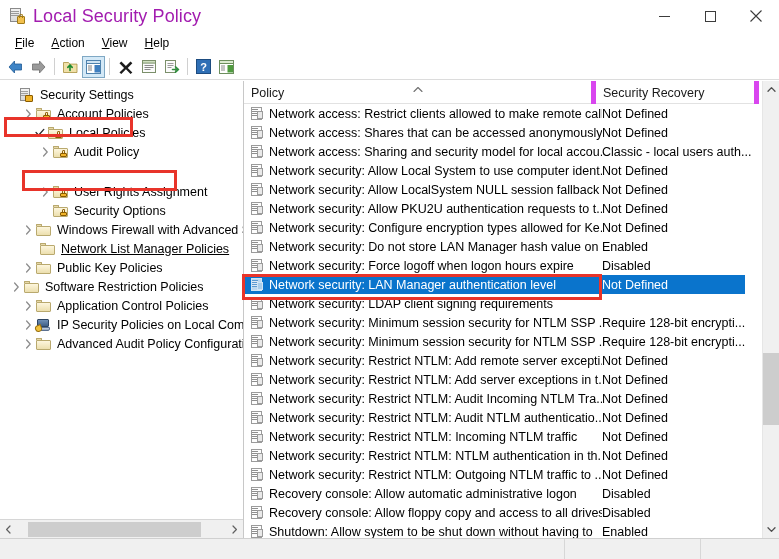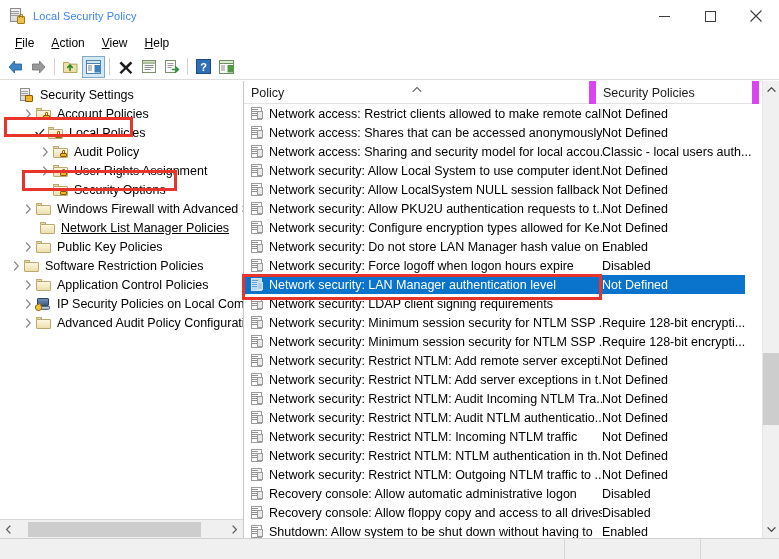--- a/index.html
+++ b/index.html
@@ -66,22 +66,22 @@
   .mmc-icon .shackle {
     position: absolute;
     right: 2px; bottom: 6px;
     width: 4px; height: 4px;
     border: 1px solid #a07a18;
     border-bottom: none;
     border-radius: 2px 2px 0 0;
     box-sizing: border-box;
   }
   .titlebar-text {
-    font-size: 11px;
-    color: #3b82f6;
+    font-size: 18px;
+    color: #a21caf;
     letter-spacing: 0.1px;
   }
   .window-controls {
     position: absolute;
     right: 0;
     top: 0;
     display: flex;
     height: 32px;
   }
   .wc-btn {
@@ -355,21 +355,21 @@
     width: 515px;
   }
   .lh-cell {
     font-size: 12.5px;
     color: #1a1a1a;
     display: flex;
     align-items: center;
     padding-left: 7px;
     box-sizing: border-box;
     position: relative;
-    border-right: 7px solid #d946ef;
+    border-right: 5px solid #d946ef;
     height: 23px;
   }
   .lh-cell.c1 { width: 352px; }
   .lh-cell.c2 { width: 163px; }
   .sort-arrow {
     position: absolute;
     left: 50%;
     top: 1px;
     transform: translateX(-50%);
   }
@@ -673,21 +673,21 @@
                 <span class="tab"></span>
                 <span class="body"></span>
                 <span class="padlock">
                   <span class="ps"></span>
                   <span class="pb"></span>
                 </span>
               </span>
             </span>
             <span class="tree-label">Audit Policy</span>
           </div>
-          <div class="tree-row" style="padding-left: 37px;">
+          <div class="tree-row" style="padding-left: 37px; margin-top: 21px;">
             <span class="expander">
               <svg width="7" height="10" viewBox="0 0 7 10">
                 <path d="M1.6 1 L5.2 5 L1.6 9" stroke="#8c8c8c" stroke-width="1.25" fill="none" stroke-linecap="round" stroke-linejoin="round"></path>
               </svg>
             </span>
             <span class="ti-icon">
               <span class="folder-ico">
                 <span class="tab"></span>
                 <span class="body"></span>
                 <span class="padlock">
@@ -830,21 +830,21 @@
     <div class="list-header">
       <div class="lh-cell c1">
         <span>Policy</span>
         <span class="sort-arrow">
           <svg width="11" height="7" viewBox="0 0 11 7">
               <path d="M1.5 5.5 L5.5 1.5 L9.5 5.5" stroke="#707070" stroke-width="1.1" fill="none" stroke-linecap="round" stroke-linejoin="round"></path>
             </svg>
         </span>
       </div>
       <div class="lh-cell c2">
-        <span>Security Policies</span>
+        <span>Security Recovery</span>
       </div>
     </div>
 
     <div class="list-body" id="list-container">
         <div class="lrow">
           <span class="pol-icon">
             <span class="pdoc"></span>
             <span class="pgrid"></span>
             <span class="pflag"></span>
           </span>

